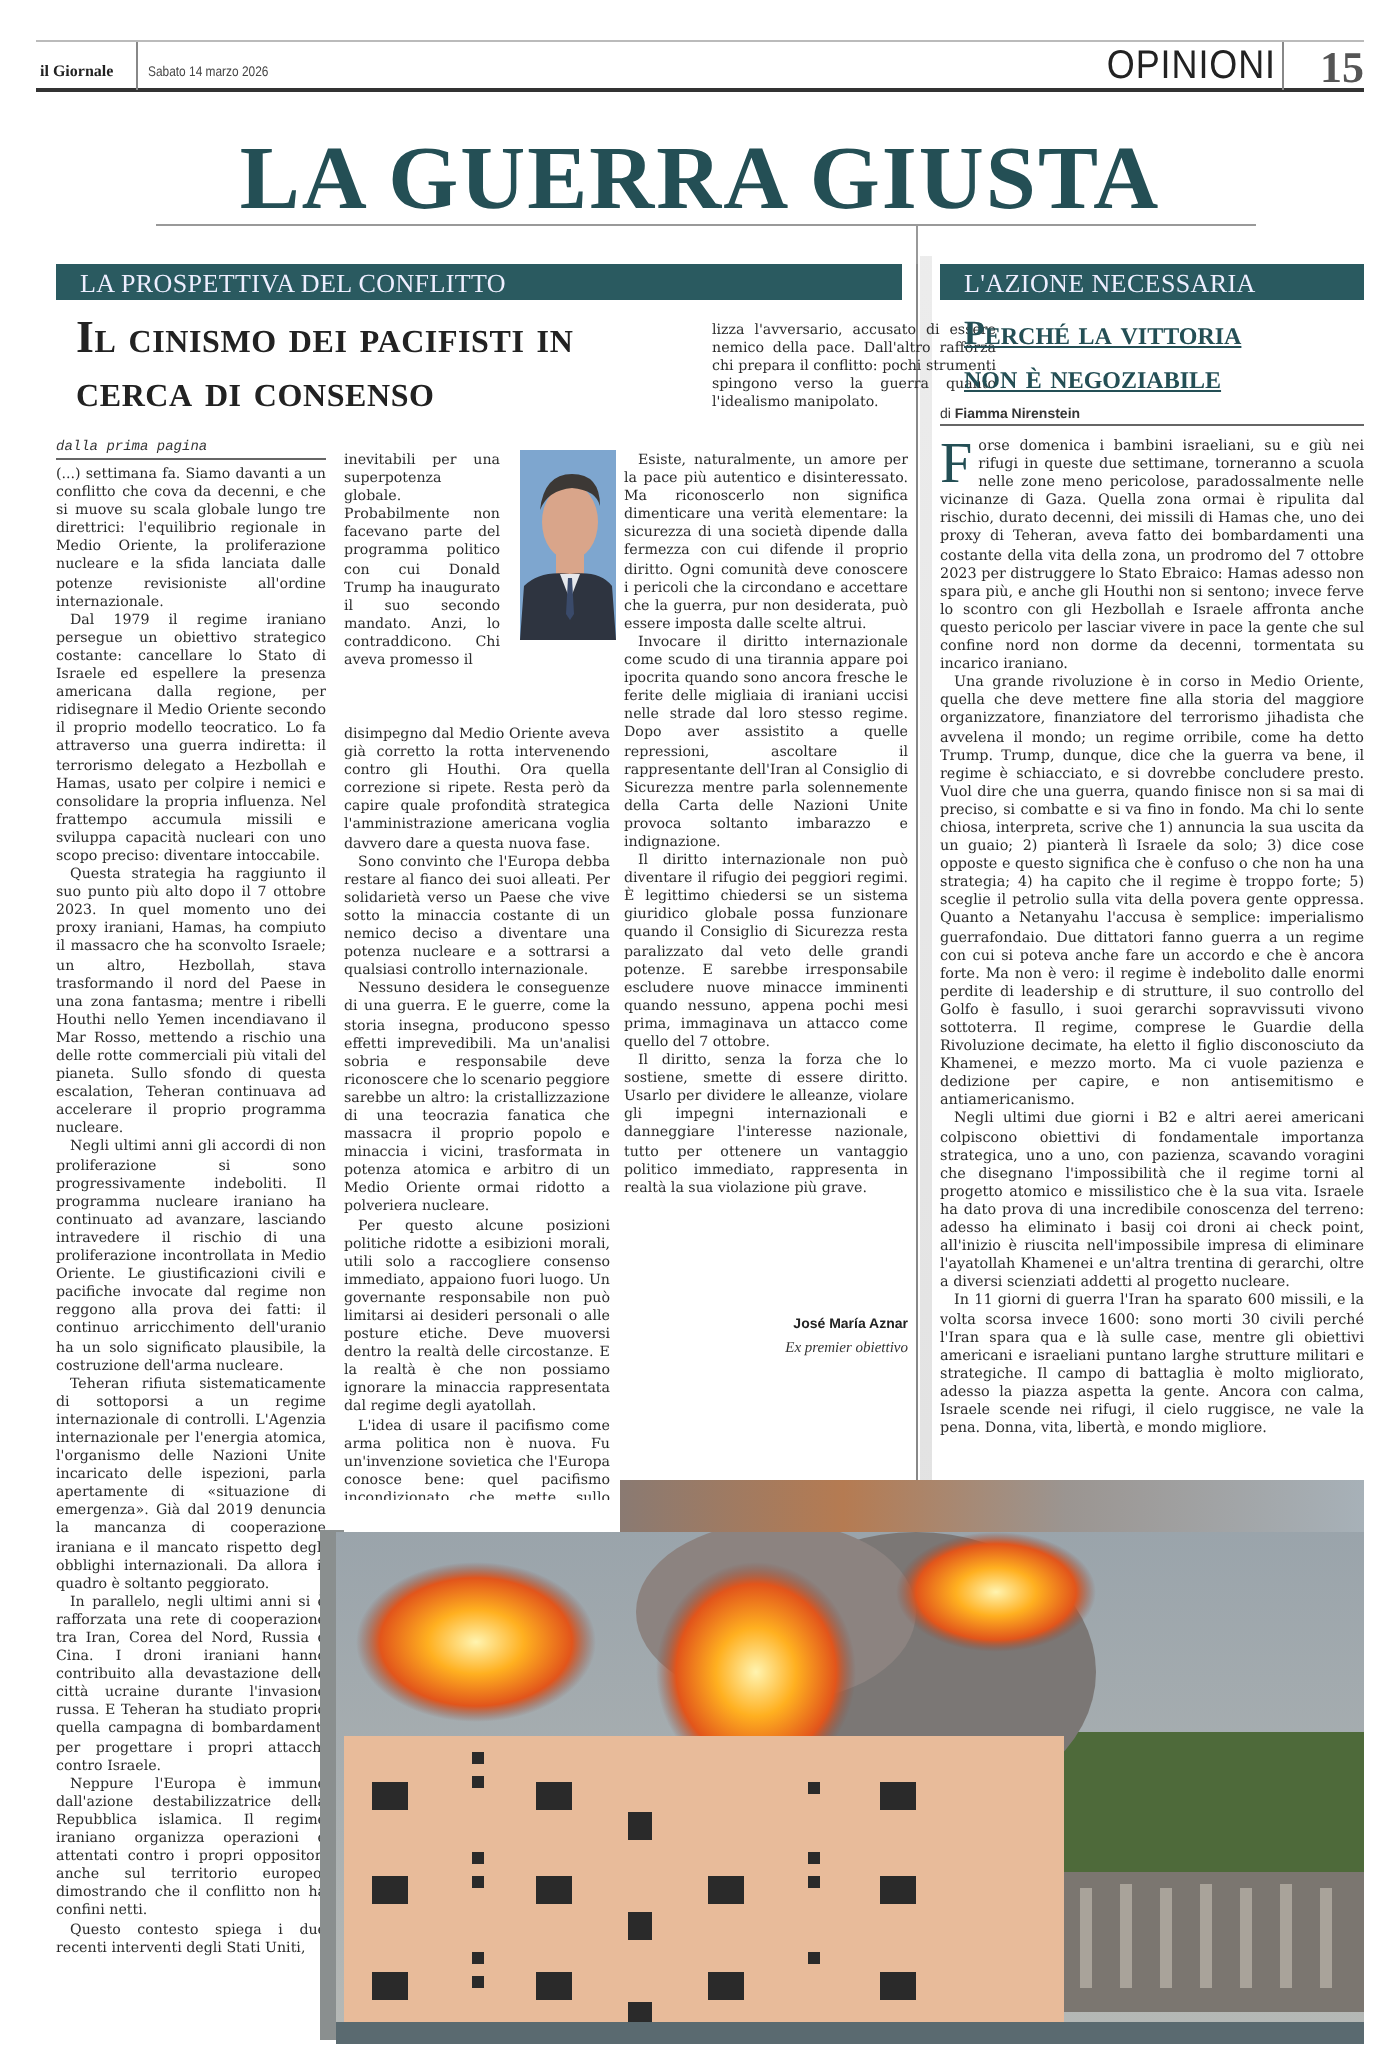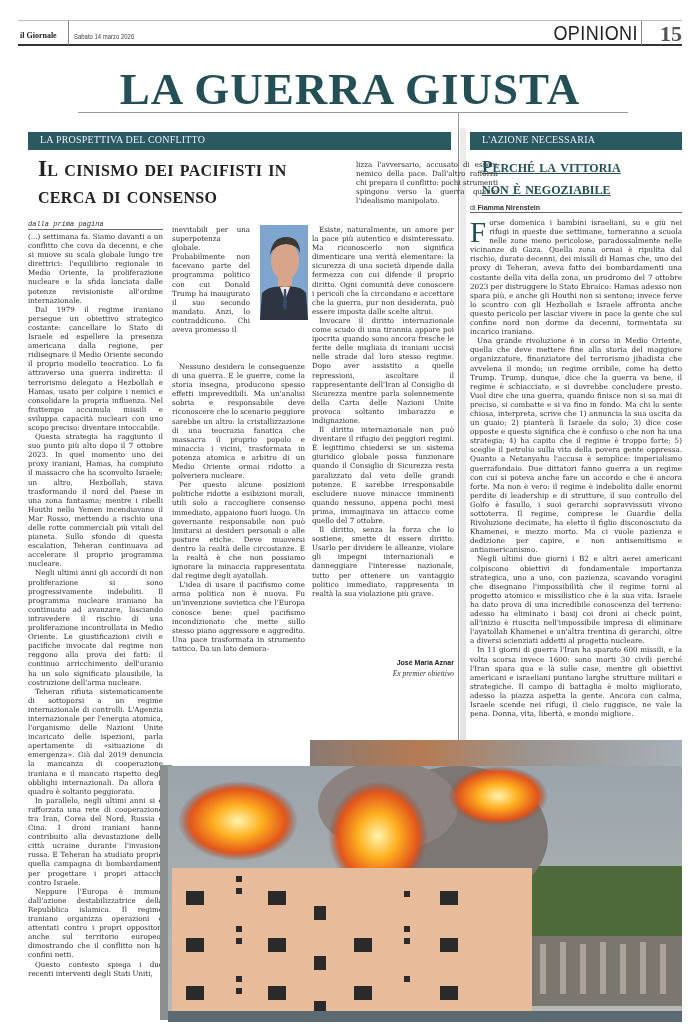--- a/index.html
+++ b/index.html
@@ -14,21 +14,21 @@
   .mh-section { position: absolute; right: 44px; top: 1px; font-family: "Liberation Sans", sans-serif; font-size: 20px; color: #222; letter-spacing: 0.5px; transform: scaleX(0.9); transform-origin: right; }
   .mh-sep2 { position: absolute; right: 40px; top: 0; width: 1px; height: 24px; background: #888; }
   .mh-page { position: absolute; right: 0; top: 0; font-family: Liberation Serif, serif; font-weight: bold; font-size: 22px; color: #555; }
 
   
   .big-title { position: absolute; left: 0; width: 700px; top: 63px; text-align: center; font-family: "Liberation Serif", serif; font-size: 45px; color: #244f55; letter-spacing: 1px; }
   .title-rule { position: absolute; left: 78px; width: 550px; top: 112px; height: 1px; background: #999; }
   .col-rule-top { position: absolute; left: 458px; top: 112px; width: 1px; height: 20px; background: #999; }
 
   
-  .kicker { position: absolute; height: 18px; background: #2a5a60; color: #eef; font-family: "Liberation Serif", serif; font-size: 10px; padding: 2px 0 0 12px; letter-spacing: 0.2px; }
+  .kicker { position: absolute; height: 18px; background: #2a5a60; color: #eef; font-family: "Liberation Serif", serif; font-size: 13px; padding: 2px 0 0 12px; letter-spacing: 0.2px; }
   .kicker-left { left: 28px; top: 132px; width: 423px; }
   .kicker-right { left: 470px; top: 132px; width: 212px; }
 
   
   .hl-left { position: absolute; left: 38px; top: 155px; width: 280px; font-family: "Liberation Serif", serif; font-size: 23px; line-height: 27px; color: #222; font-variant: small-caps; letter-spacing: 0.3px; }
   .hl-right { position: absolute; left: 482px; top: 156px; width: 200px; font-family: "Liberation Serif", serif; font-size: 17px; line-height: 22px; color: #244f55; font-variant: small-caps; text-decoration: underline; }
 
   .byline-left { position: absolute; left: 28px; top: 220px; width: 135px; border-bottom: 1px solid #666; font-family: Liberation Mono, monospace; font-style: italic; font-size: 7px; color: #333; padding-bottom: 1px; }
   .byline-right { position: absolute; left: 470px; top: 204px; width: 212px; border-bottom: 1px solid #666; font-family: "Liberation Sans", sans-serif; font-size: 7px; color: #333; padding-bottom: 1px; }
   .byline-right b { font-weight: bold; }
@@ -100,20 +100,22 @@
     <ellipse cx="25" cy="36" rx="14" ry="19" fill="#d9a58a"></ellipse>
     <path d="M10 30 Q12 12 26 12 Q40 12 40 28 Q38 20 26 19 Q14 20 10 30Z" fill="#3c3835"></path>
     <rect x="18" y="52" width="14" height="10" fill="#d9a58a"></rect>
     <path d="M0 95 L2 68 Q10 60 25 62 Q40 60 46 68 L48 95Z" fill="#2e3440"></path>
     <path d="M20 62 L25 75 L30 62Z" fill="#e6e8ec"></path>
     <path d="M24 64 L26 64 L27 82 L25 85 L23 82Z" fill="#3a4a6a"></path>
   </svg>
 </div>
 
 <div class="txt col2b">
+  <p class="first">disimpegno dal Medio Oriente aveva già corretto la rotta intervenendo contro gli Houthi. Ora quella correzione si ripete. Resta però da capire quale profondità strategica l'amministrazione americana voglia davvero dare a questa nuova fase.</p>
+  <p>Sono convinto che l'Europa debba restare al fianco dei suoi alleati. Per solidarietà verso un Paese che vive sotto la minaccia costante di un nemico deciso a diventare una potenza nucleare e a sottrarsi a qualsiasi controllo internazionale.</p>
   <p>Nessuno desidera le conseguenze di una guerra. E le guerre, come la storia insegna, producono spesso effetti imprevedibili. Ma un'analisi sobria e responsabile deve riconoscere che lo scenario peggiore sarebbe un altro: la cristallizzazione di una teocrazia fanatica che massacra il proprio popolo e minaccia i vicini, trasformata in potenza atomica e arbitro di un Medio Oriente ormai ridotto a polveriera nucleare.</p>
   <p>Per questo alcune posizioni politiche ridotte a esibizioni morali, utili solo a raccogliere consenso immediato, appaiono fuori luogo. Un governante responsabile non può limitarsi ai desideri personali o alle posture etiche. Deve muoversi dentro la realtà delle circostanze. E la realtà è che non possiamo ignorare la minaccia rappresentata dal regime degli ayatollah.</p>
   <p>L'idea di usare il pacifismo come arma politica non è nuova. Fu un'invenzione sovietica che l'Europa conosce bene: quel pacifismo incondizionato che mette sullo stesso piano aggressore e aggredito. Una pace trasformata in strumento tattico. Da un lato demora-</p>
 </div>
 
 <div class="txt col3a">lizza l'avversario, accusato di essere nemico della pace. Dall'altro rafforza chi prepara il conflitto: pochi strumenti spingono verso la guerra quanto l'idealismo manipolato.</div>
 <div class="txt col3b">
   <p>Esiste, naturalmente, un amore per la pace più autentico e disinteressato. Ma riconoscerlo non significa dimenticare una verità elementare: la sicurezza di una società dipende dalla fermezza con cui difende il proprio diritto. Ogni comunità deve conoscere i pericoli che la circondano e accettare che la guerra, pur non desiderata, può essere imposta dalle scelte altrui.</p>
   <p>Invocare il diritto internazionale come scudo di una tirannia appare poi ipocrita quando sono ancora fresche le ferite delle migliaia di iraniani uccisi nelle strade dal loro stesso regime. Dopo aver assistito a quelle repressioni, ascoltare il rappresentante dell'Iran al Consiglio di Sicurezza mentre parla solennemente della Carta delle Nazioni Unite provoca soltanto imbarazzo e indignazione.</p>
   <p>Il diritto internazionale non può diventare il rifugio dei peggiori regimi. È legittimo chiedersi se un sistema giuridico globale possa funzionare quando il Consiglio di Sicurezza resta paralizzato dal veto delle grandi potenze. E sarebbe irresponsabile escludere nuove minacce imminenti quando nessuno, appena pochi mesi prima, immaginava un attacco come quello del 7 ottobre.</p>

